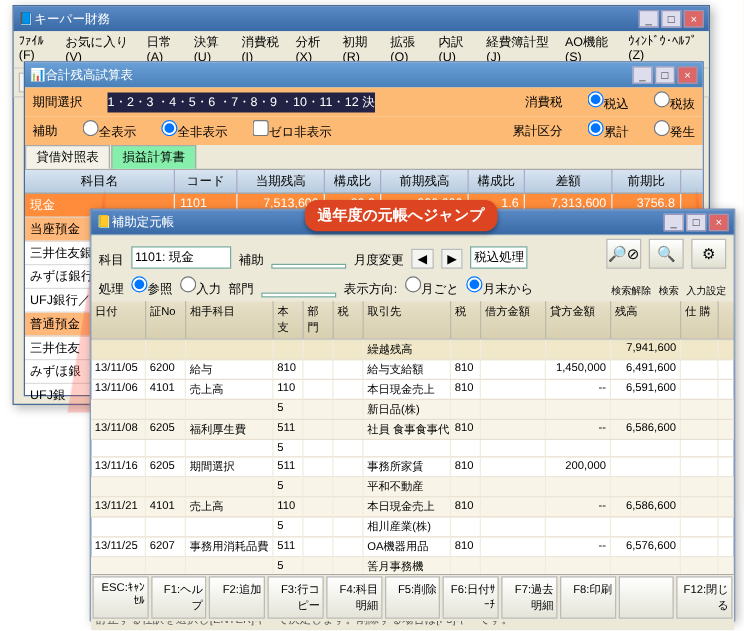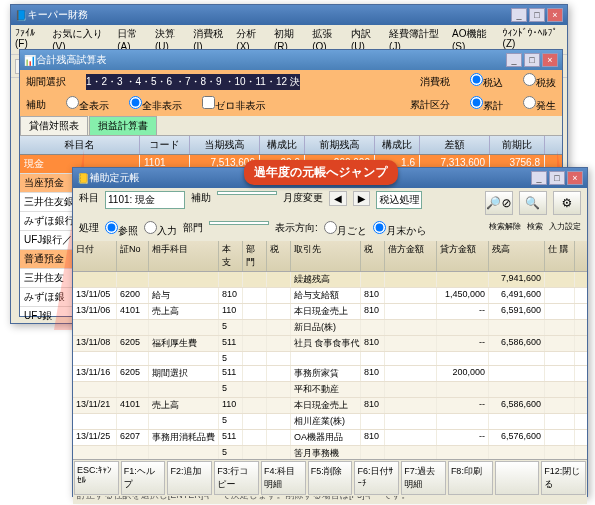--- a/index.html
+++ b/index.html
@@ -28,31 +28,31 @@
 .gr.hl{background:#ff8c3a;color:#fff}
 .gr.hl2{background:#ffb87a}
 .num{text-align:right}
 .c1{width:120px}.c2{width:50px}.c3{width:70px}.c4{width:45px}.c5{width:70px}.c6{width:45px}.c7{width:70px}.c8{width:55px}
 .win2{left:72px;top:167px;width:516px;height:330px;background:#fff}
 .callout{position:absolute;left:244px;top:160px;background:#d42;color:#fff;padding:4px 10px;border-radius:10px;font-size:12px;font-weight:bold;z-index:20;box-shadow:0 2px 4px rgba(0,0,0,.4)}
 .callout::after{content:"";position:absolute;bottom:-6px;left:50%;margin-left:-6px;border:6px solid transparent;border-top-color:#d42}
 .tri{position:absolute;pointer-events:none}
 .tri.l{left:54px;top:150px;width:0;height:0;border-left:30px solid transparent;border-bottom:180px solid rgba(255,60,40,.25)}
 .tri.r{right:8px;top:150px;width:0;height:0;border-right:30px solid transparent;border-bottom:180px solid rgba(255,60,40,.25)}
-.w2top{padding:3px 6px;display:flex;gap:6px;align-items:flex-start;background:#ece9d8;flex-wrap:wrap}
+.w2top{padding:3px 6px;display:flex;gap:6px;align-items:flex-end;background:#ece9d8;flex-wrap:wrap}
 .w2top label{font-size:10px}
 .iconbtn{width:28px;height:24px;border:1px solid #bbb;background:linear-gradient(#fff,#e0e0d0);display:inline-flex;align-items:center;justify-content:center;font-size:12px}
 .lh{display:flex;background:linear-gradient(#e8e0c8,#d8d0b0);border-bottom:1px solid #aaa}
 .lh div{padding:2px 3px;border-right:1px solid #bba;text-align:left;font-size:9px}
 .lr{display:flex;border-bottom:1px solid #e8e0d0;min-height:14px}
 .lr div{padding:1px 3px;border-right:1px solid #f0ece0;font-size:9px;overflow:hidden;white-space:nowrap}
 .lr.alt{background:#f8f4e8}
 .d1{width:44px}.d2{width:32px}.d3{width:70px}.d4{width:24px}.d5{width:24px}.d6{width:24px}.d7{width:70px}.d8{width:24px}.d9{width:52px;text-align:right}.d10{width:52px;text-align:right}.d11{width:56px;text-align:right}.d12{width:30px}
 .fkeys{position:absolute;bottom:0;left:0;right:0;display:flex;background:#ece9d8;border-top:1px solid #aaa}
-.fkey{flex:1;padding:3px 2px;border:1px solid #bbb;background:linear-gradient(#fff,#e4e4d8);text-align:left;font-size:9px;margin:1px}
+.fkey{flex:1;padding:3px 2px;border:1px solid #bbb;background:linear-gradient(#fff,#e4e4d8);text-align:right;font-size:9px;margin:1px}
 .status{padding:2px 4px;background:#ece9d8;border-top:1px solid #ccc;font-size:9px;color:#555}
 .scroll{overflow-y:auto;overflow-x:hidden}
 </style>
 </head>
 <body>
 
 <div class="win win1">
   <div class="titlebar">
     <span>📘</span>
     <span class="title">キーパー財務</span>

